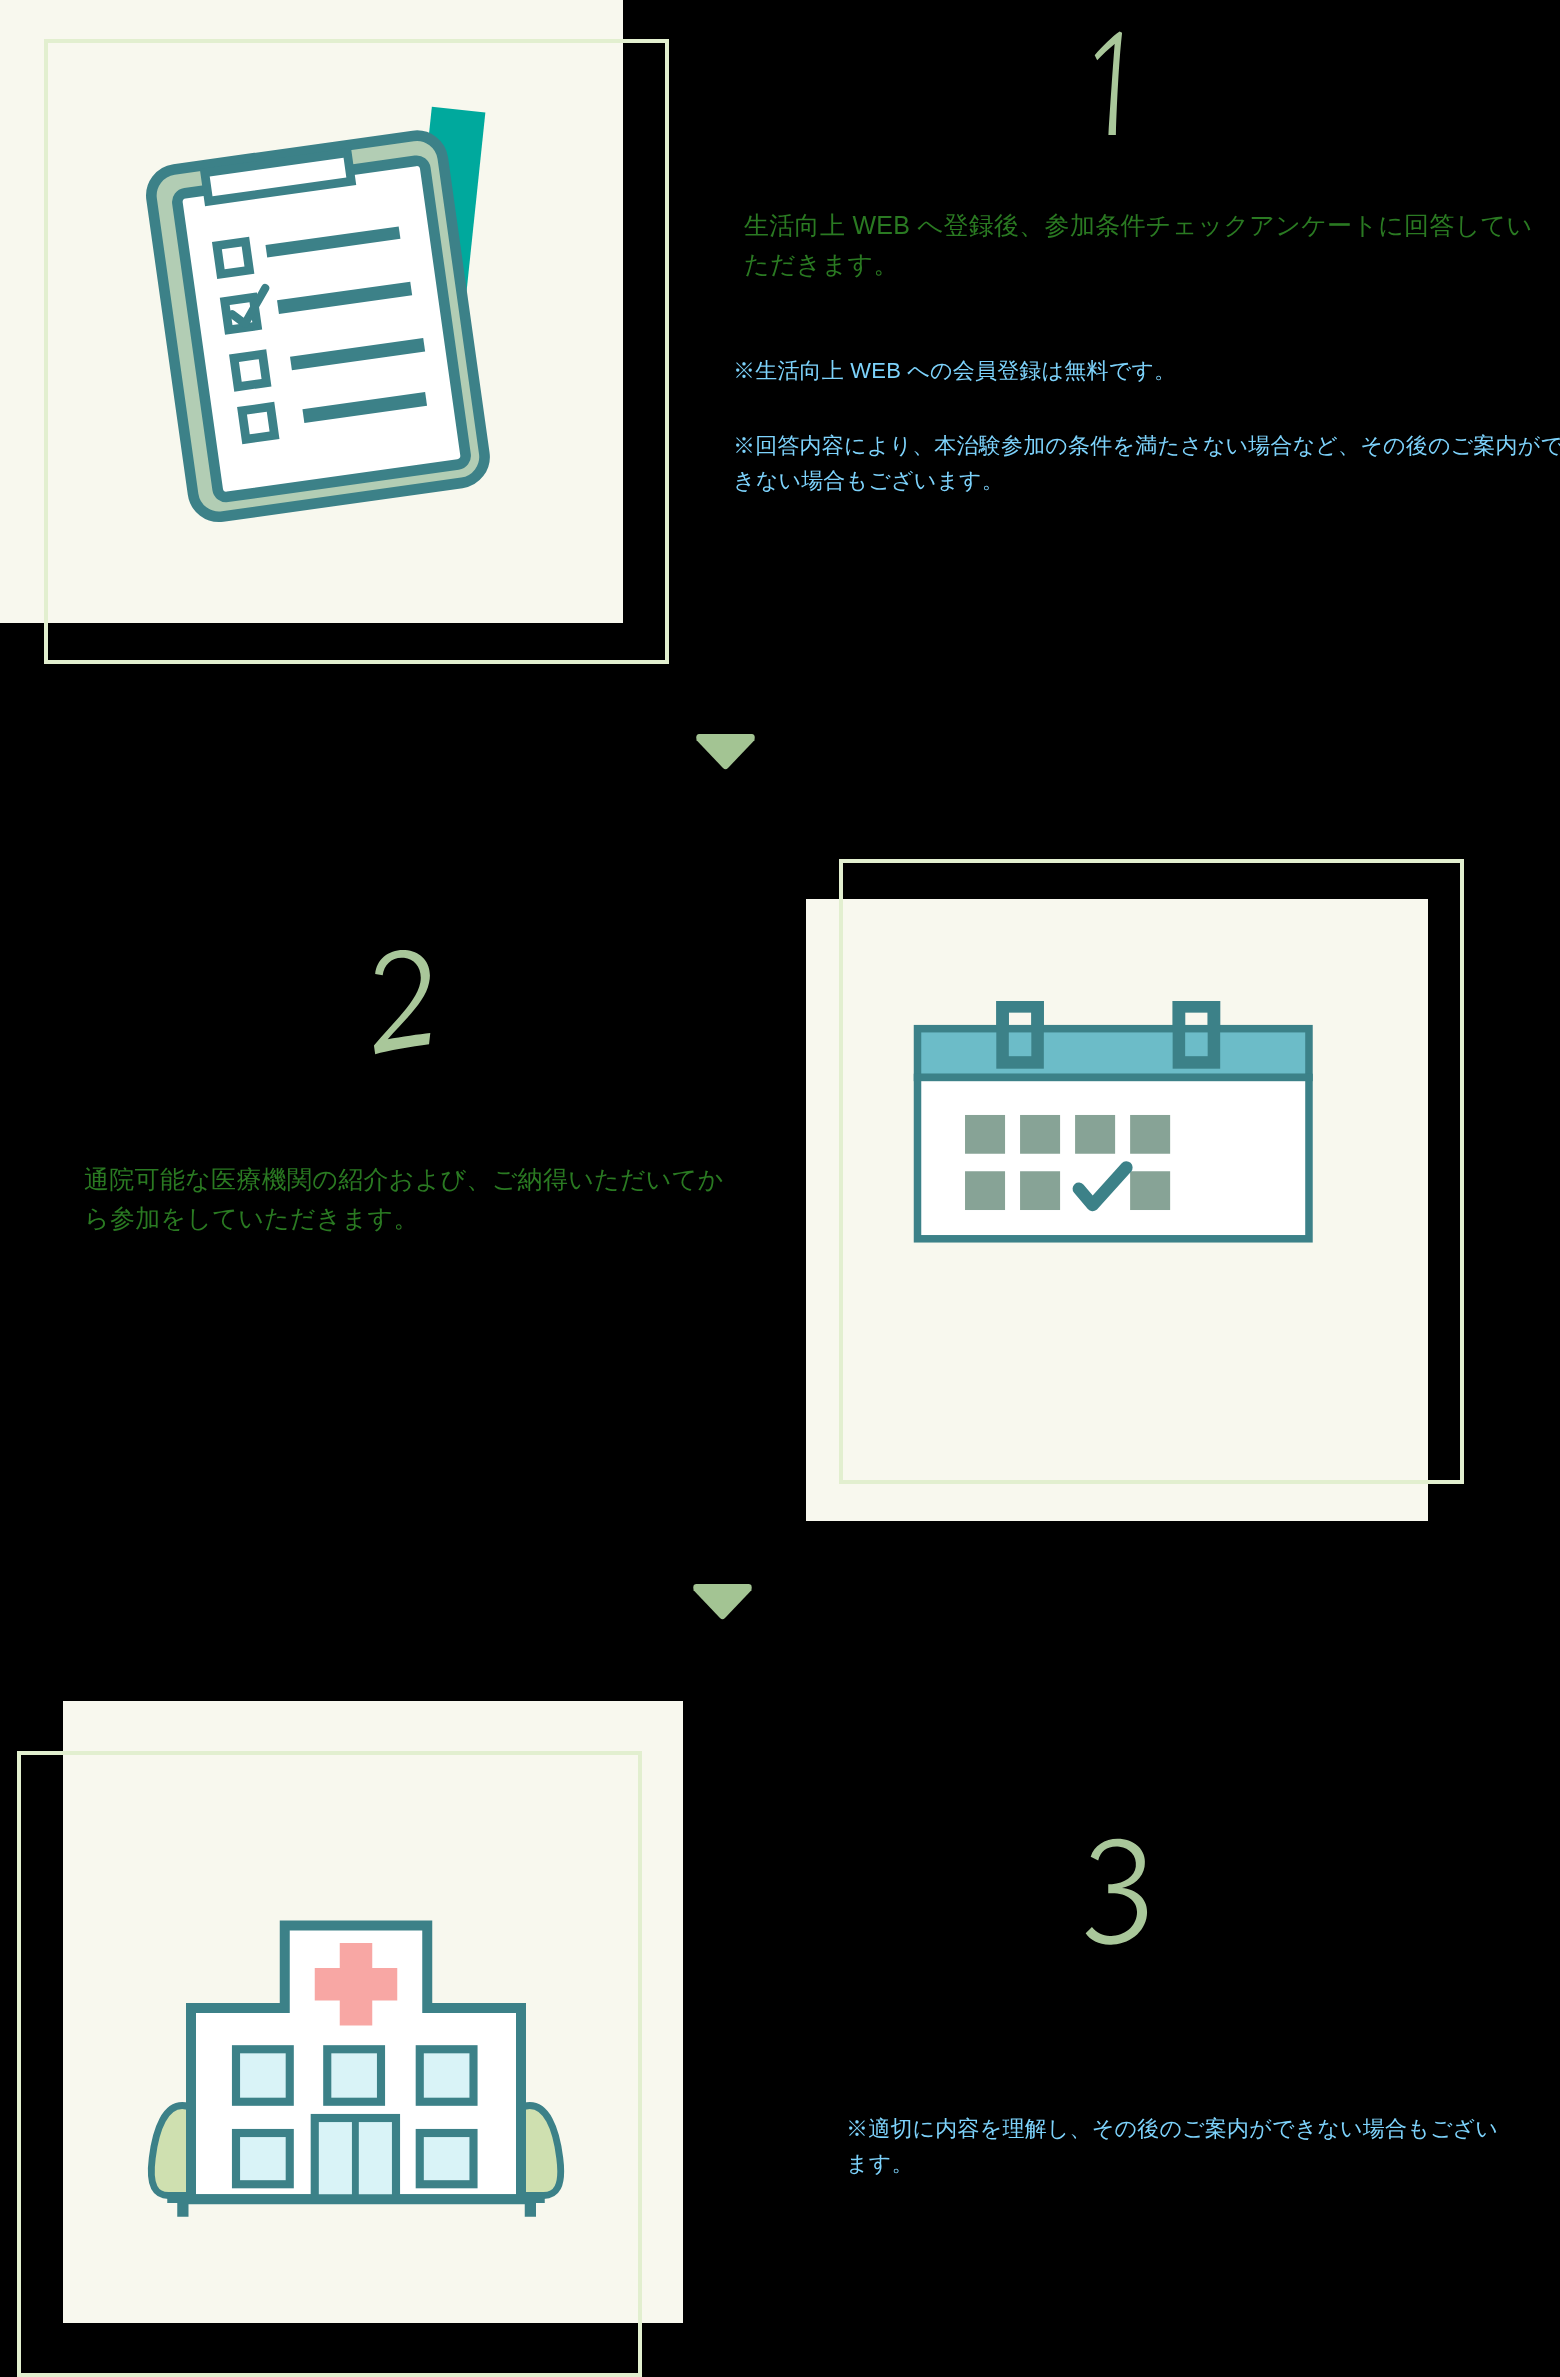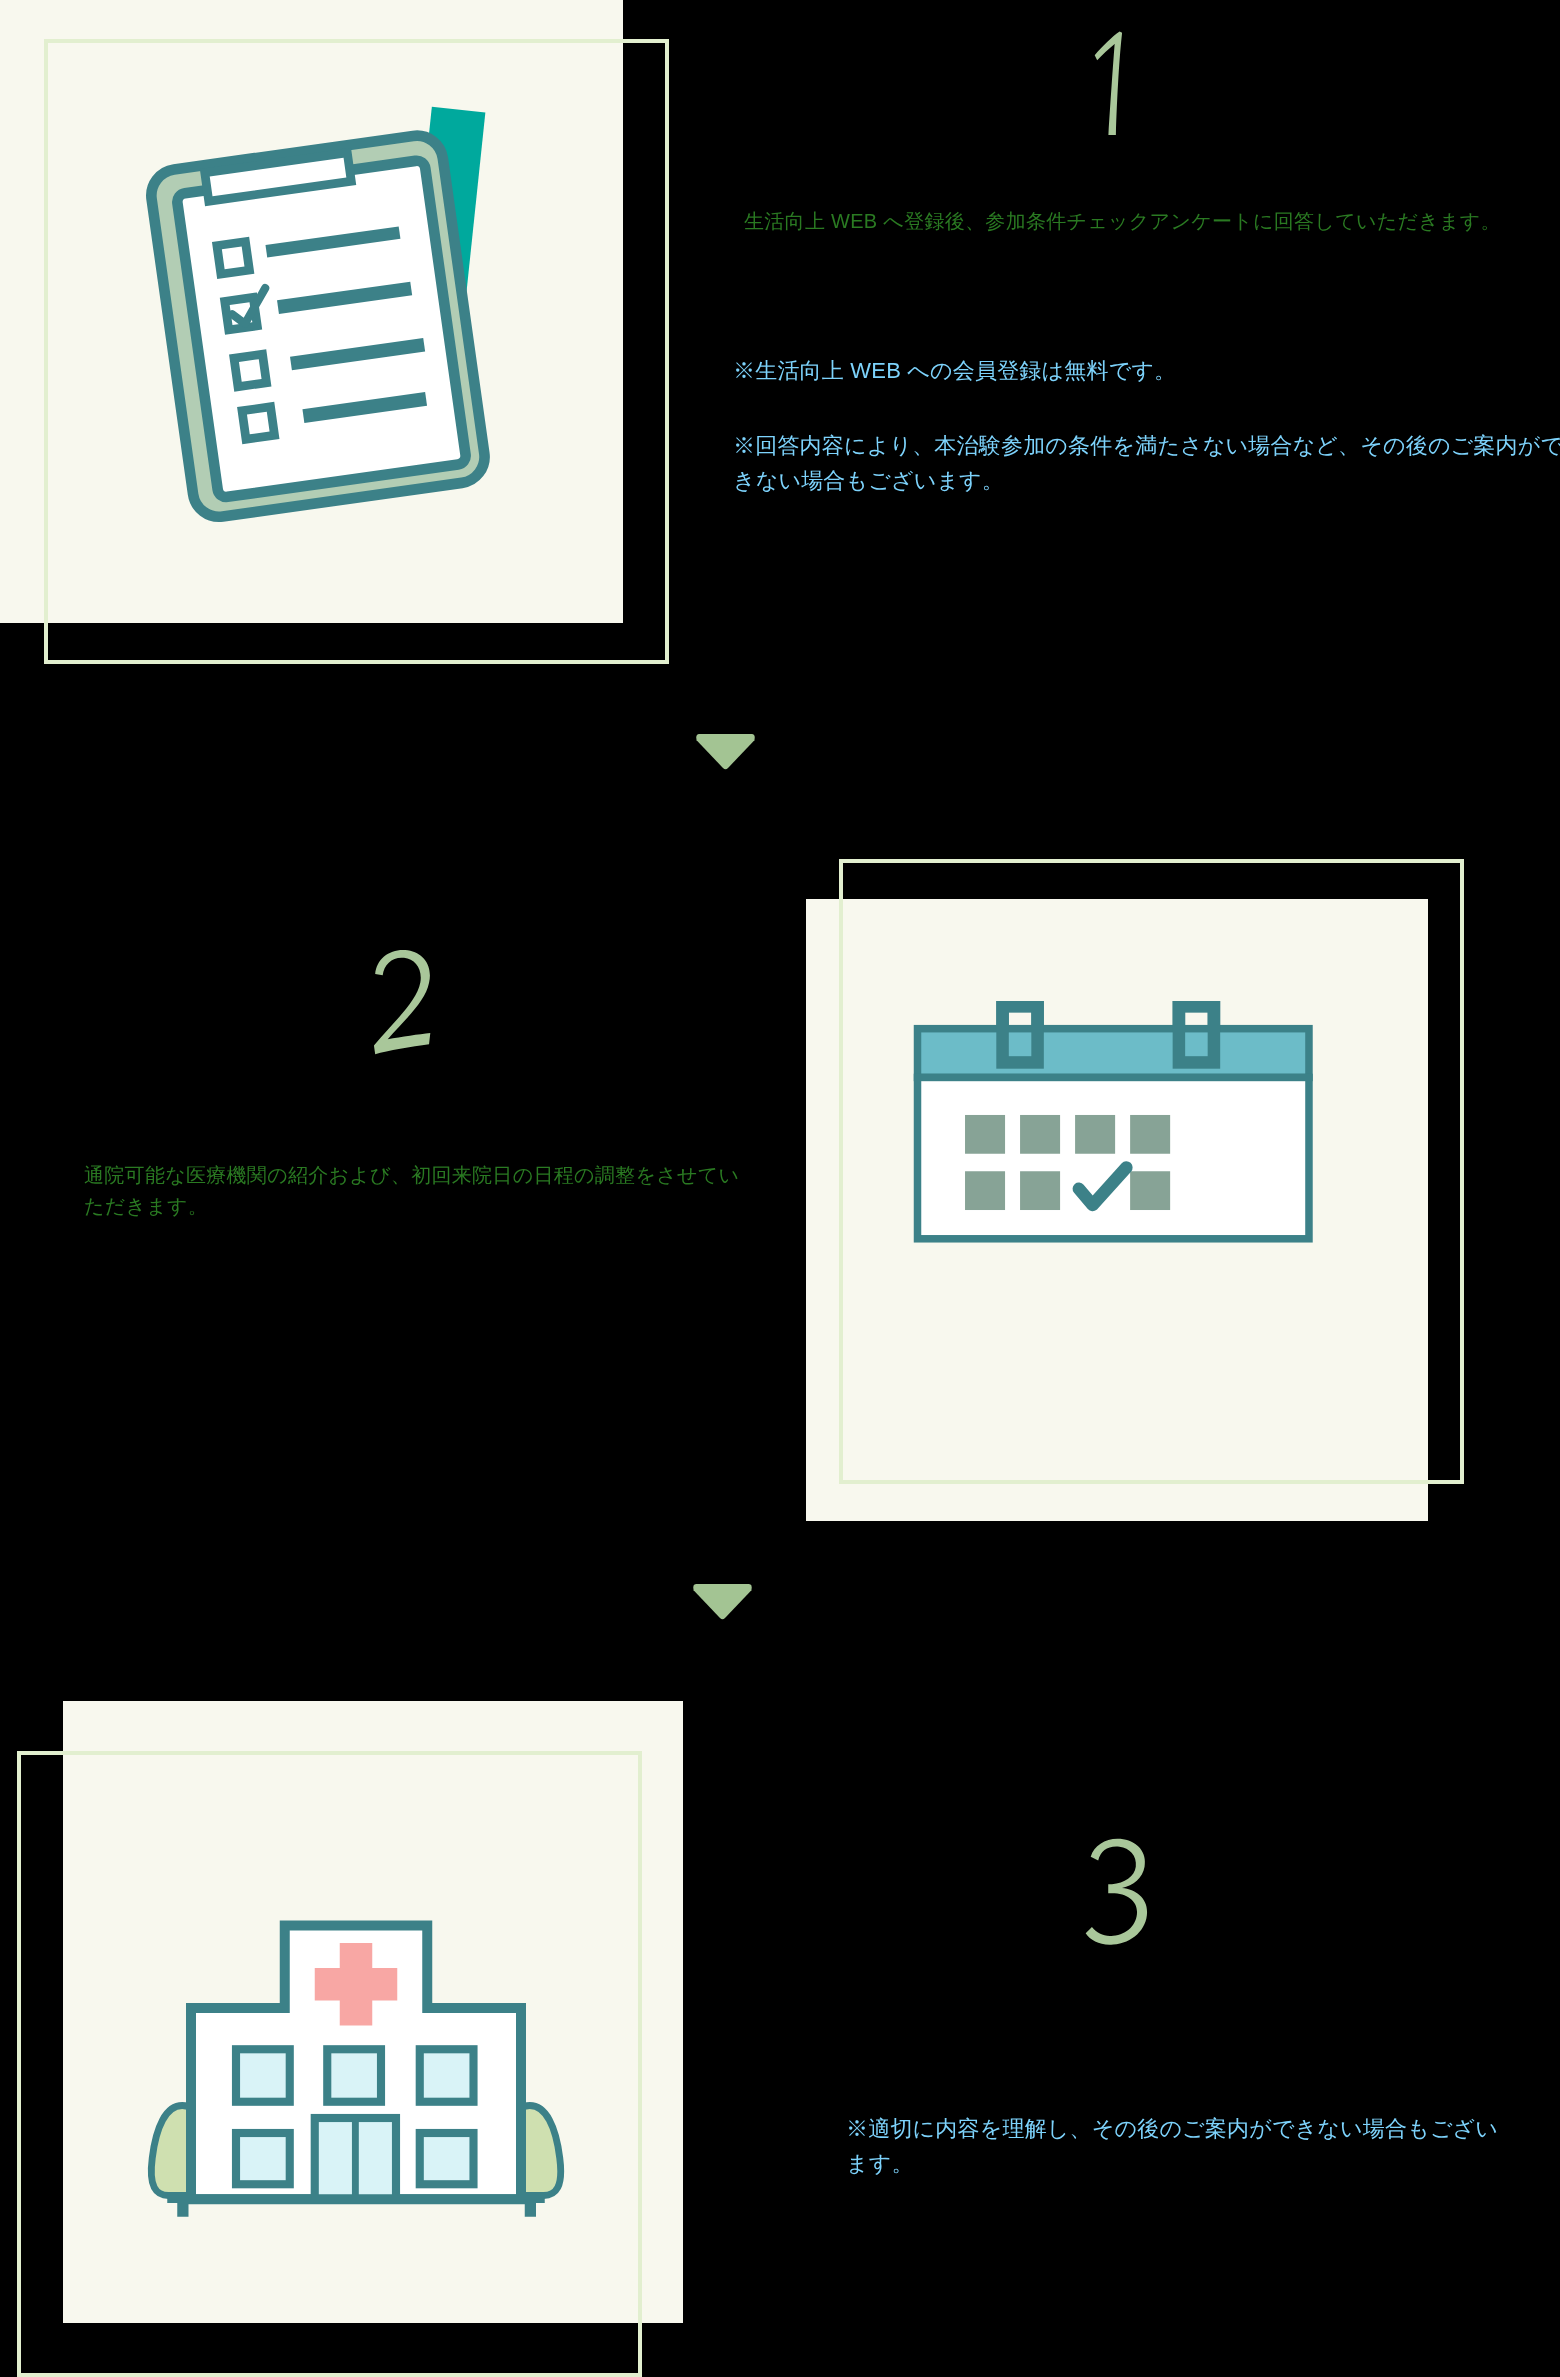--- a/index.html
+++ b/index.html
@@ -10,21 +10,21 @@
     overflow:hidden;
   }
   .page { position:relative; width:1561px; height:2377px; background:#000; }
 
   
   .panel      { position:absolute; background:#f8f8ee; }
   .frame      { position:absolute; border:4.4px solid #e2efcf; }
   .numeral    { position:absolute; color:#a9c79a; font-family:"DejaVu Serif", serif;
                 font-weight:400; line-height:1; user-select:none; }
   .numeral svg{ display:block; }
-  .headline   { position:absolute; color:#2a7a22; font-size:20px; line-height:1.55;
+  .headline   { position:absolute; color:#2a7a22; font-size:25px; line-height:1.55;
                 letter-spacing:0.3px; }
   .note       { position:absolute; color:#7dd3fc; font-size:22px; line-height:1.6;
                 letter-spacing:0.2px; }
   .arrow      { position:absolute; }
   .art        { position:absolute; }
 
   
   #s1-panel { left:0;   top:0;    width:623px;  height:623px; }
   #s1-frame { left:44px;top:39px; width:625px; height:625px; }
   #s1-art   { left:94px; top:81px; width:463px; height:463px; }
@@ -146,21 +146,21 @@
 
   <div class="numeral" id="s2-num">
     <svg width="88" height="119" viewBox="0 0 140 190" aria-hidden="true">
       <path d="M24 48 C26 22 50 6 76 10 C102 14 116 36 110 62 C104 92 74 118 44 152
                C66 148 94 144 112 142 L110 160 C82 164 44 170 24 176 L22 162
                C56 122 90 92 96 62 C100 40 88 24 70 22 C52 20 38 32 36 50 Z" fill="#a9c79a"></path>
     </svg>
 
   </div>
 
-  <div class="headline" id="s2-head">通院可能な医療機関の紹介および、初回来院日の日程の調整をさせていただきます。</div>
+  <div class="headline" id="s2-head">通院可能な医療機関の紹介および、ご納得いただいてから参加をしていただきます。</div>
 
   <div class="arrow" id="arrow2">
     <svg width="63" height="44" viewBox="0 0 100 70">
       <path d="M8 8 H92 Q98 8 96 18 L54 62 Q50 66 46 62 L4 18 Q2 8 8 8 Z" fill="#a3c493"></path>
     </svg>
   </div>
 
   <div class="panel" id="s3-panel"></div>
   <div class="frame" id="s3-frame"></div>
 

